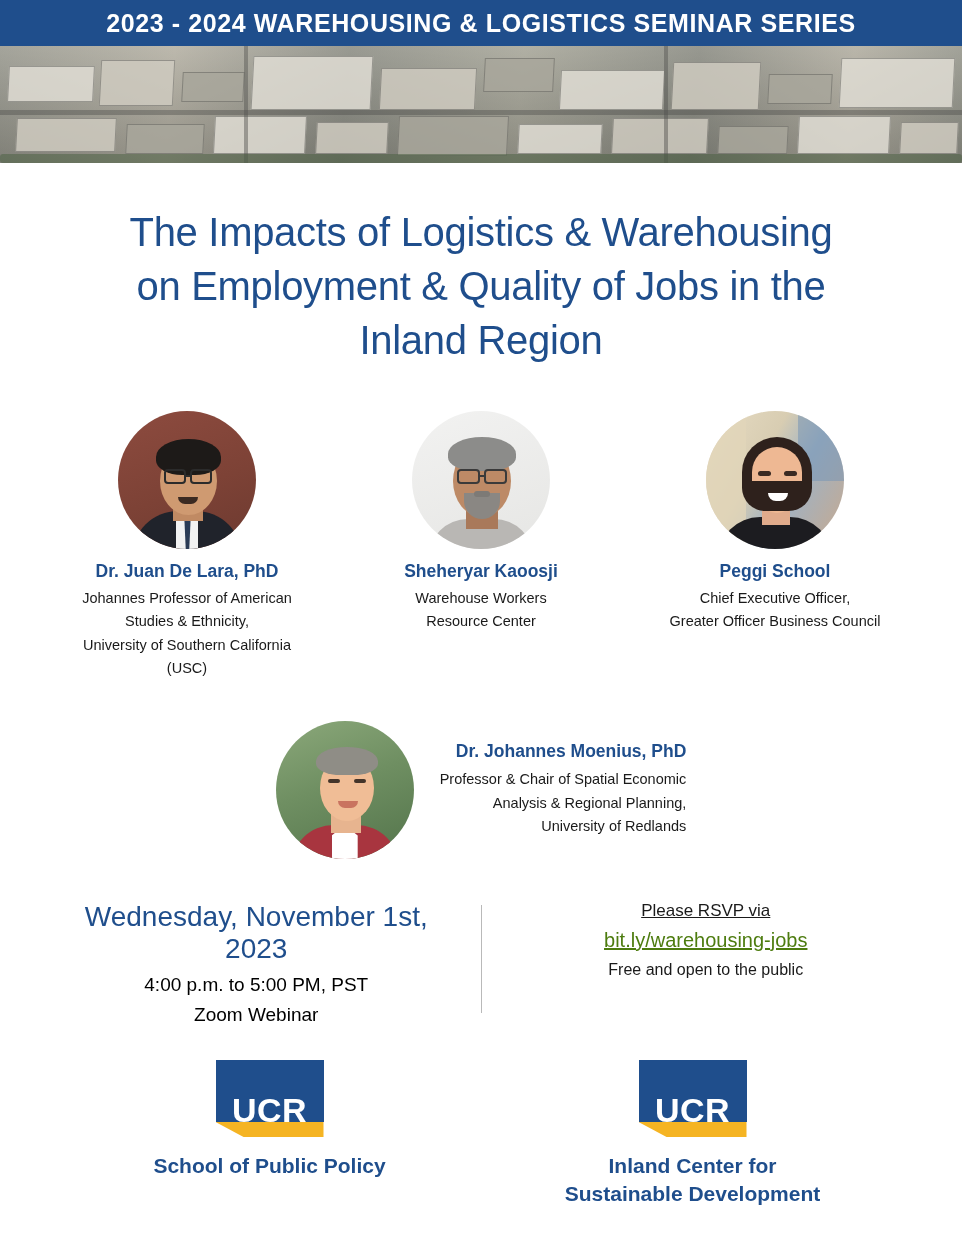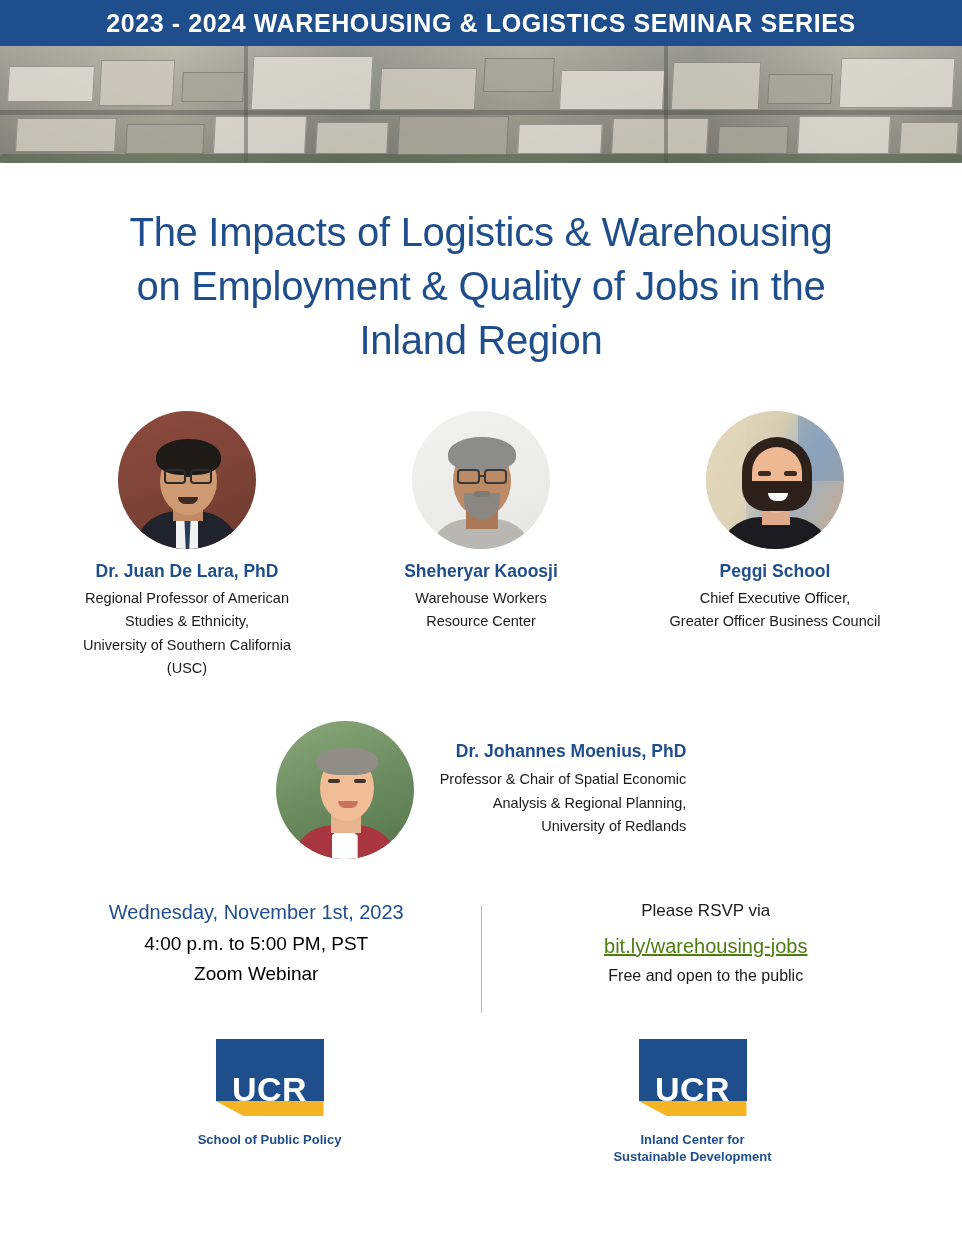--- a/index.html
+++ b/index.html
@@ -162,31 +162,32 @@
     height: 108px;
     margin-top: 4px;
   }
   .details-right {
     flex: 1;
     text-align: center;
     padding-left: 26px;
   }
   .date-line {
     color: #1f4e8c;
-    font-size: 20px;
+    font-size: 28px;
     margin-bottom: 9px;
   }
   .time-line, .venue-line {
     font-size: 19px;
     margin-bottom: 8px;
     color: #000000;
   }
   .rsvp-line {
     font-size: 17px;
-    margin-bottom: 14px;
+    margin-bottom: 8px;
+    text-decoration: underline;
   }
   .rsvp-link {
     font-size: 20px;
     color: #4d7c0f;
     text-decoration: underline;
     display: inline-block;
     margin-bottom: 9px;
   }
   .rsvp-note {
     font-size: 16px;
@@ -229,21 +230,21 @@
   .ucr-gold {
     position: absolute;
     left: 0; top: 62px;
     width: 108px;
     height: 15px;
     background: #f5b423;
     clip-path: polygon(0 0, 100% 0, 100% 100%, 26% 100%);
   }
   .logo-caption {
     color: #1f4e8c;
-    font-size: 13px;
+    font-size: 21px;
     font-weight: bold;
     line-height: 1.32;
   }
 </style>
 </head>
 <body>
 
 <div class="banner">
   <div class="banner-text">2023 - 2024 WAREHOUSING &amp; LOGISTICS SEMINAR SERIES</div>
 </div>
@@ -297,21 +298,21 @@
       <div class="p-neck" style="position:absolute; left:55px; top:84px; width:30px; height:26px; background:#c08a63;"></div>
       <div class="p-head" style="left:42px; top:36px; width:57px; height:68px; background:#cf9a71;"></div>
       <div class="p-hair" style="left:38px; top:28px; width:65px; height:36px; background:#1d1a18;"></div>
       <div class="p-glass" style="left:46px; top:58px; width:22px; height:15px;"></div>
       <div class="p-glass" style="left:72px; top:58px; width:22px; height:15px;"></div>
       <div style="position:absolute; left:68px; top:64px; width:4px; height:2px; background:#2b2b2b;"></div>
       <div style="position:absolute; left:60px; top:86px; width:20px; height:7px; background:#3b2a22; border-radius:0 0 9px 9px;"></div>
     </div>
     <div class="speaker-name">Dr. Juan De Lara, PhD</div>
     <div class="speaker-title">
-      <div>Regional Professor of American</div>
+      <div>Johannes Professor of American</div>
       <div>Studies &amp; Ethnicity,</div>
       <div>University of Southern California</div>
       <div>(USC)</div>
     </div>
   </div>
 
   <div class="speaker">
     <div class="portrait">
       <div class="p-bg" style="background:linear-gradient(160deg,#f2f2f1 0%,#e6e6e4 100%);"></div>
       <div class="p-body" style="left:16px; top:108px; width:106px; height:40px; background:#b9b7b4; border-radius:44px 44px 0 0;"></div>

